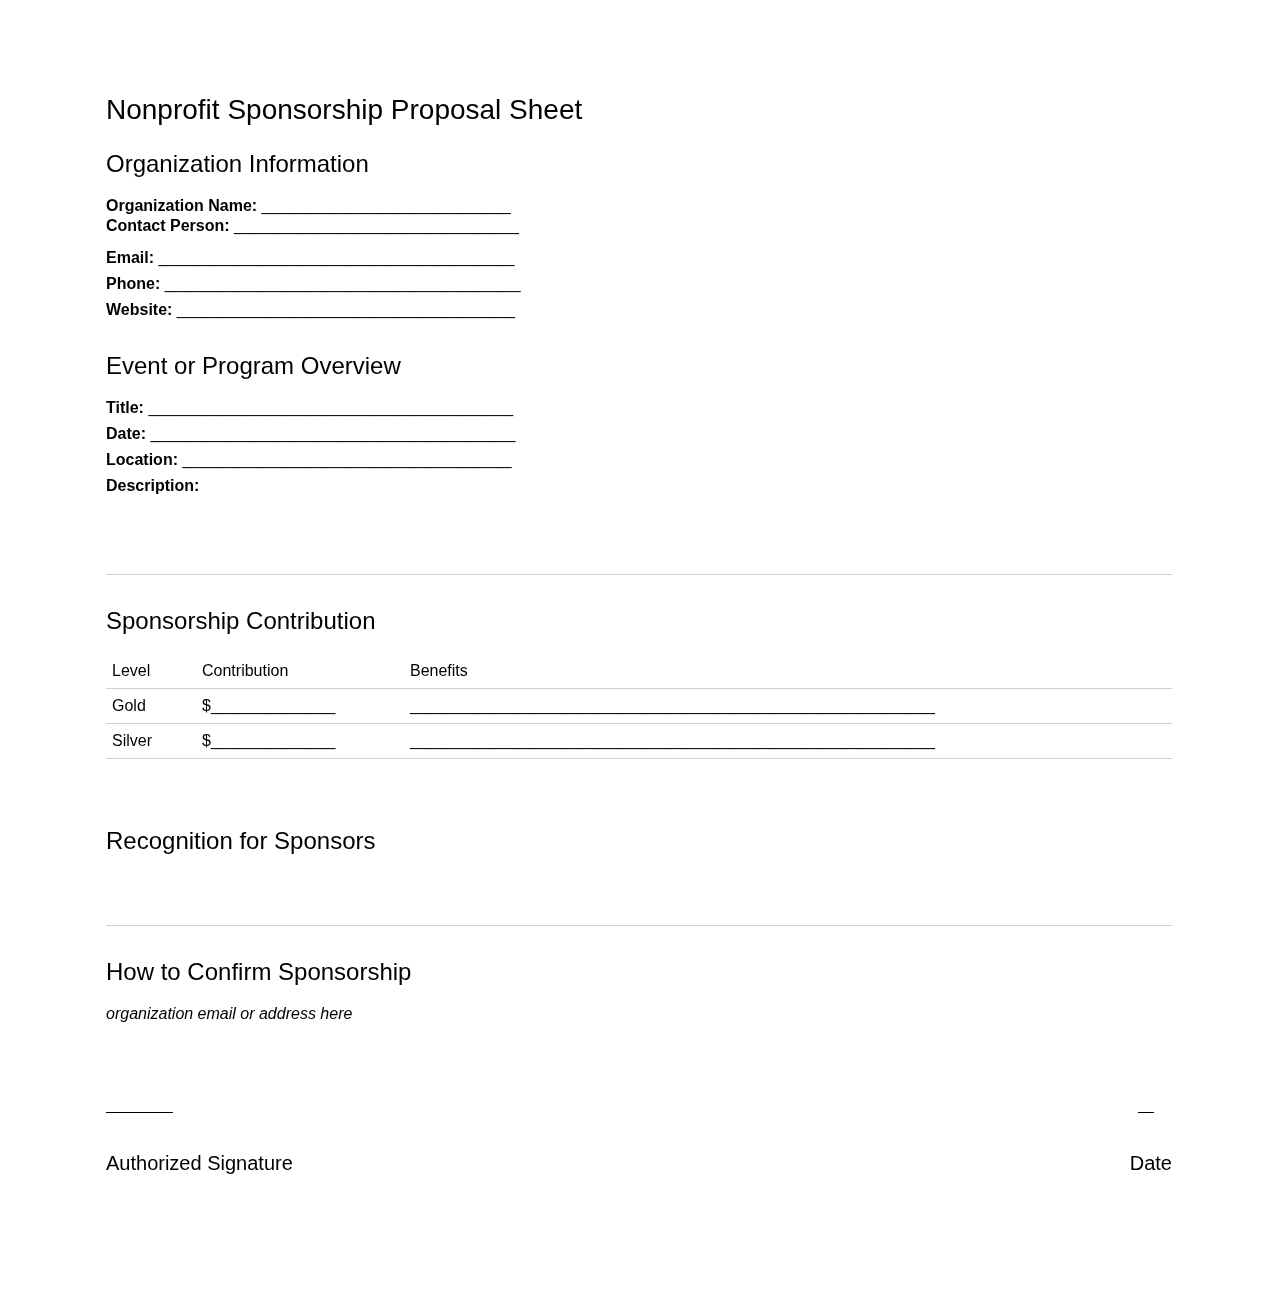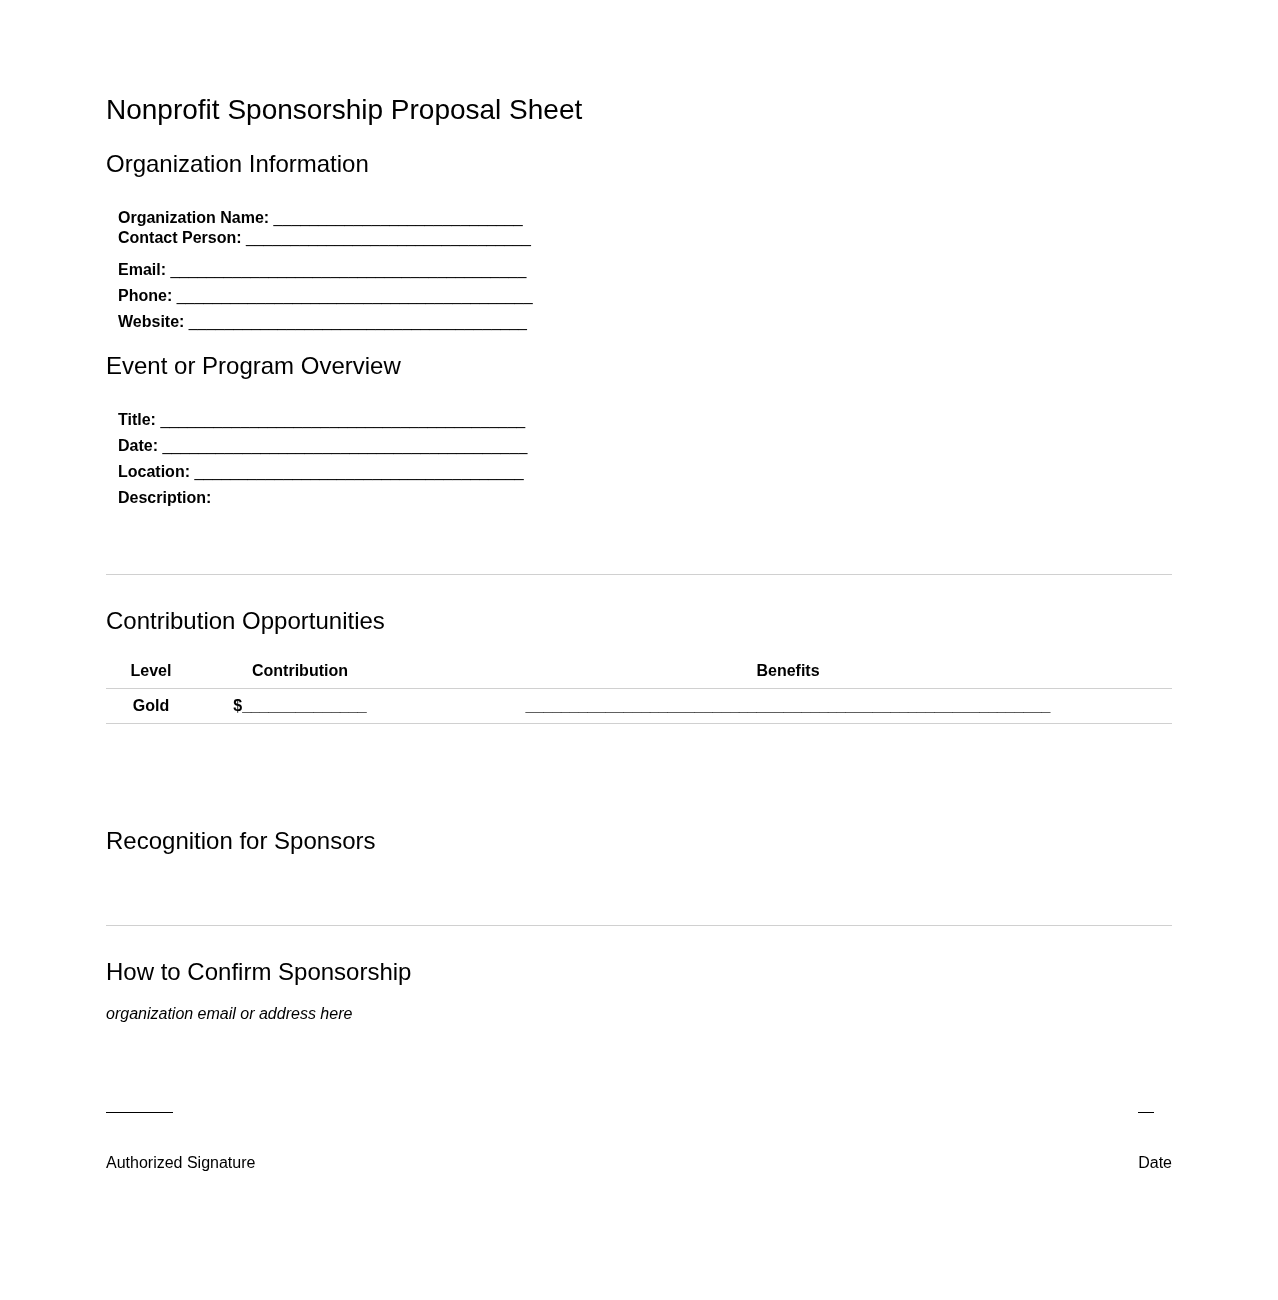--- a/index.html
+++ b/index.html
@@ -13,42 +13,42 @@
     .page { position: absolute; left: 106px; top: 0; width: 1066px; }
     h1 {
       position: absolute; left: 0; top: 90px; margin: 0;
       font-size: 28px; font-weight: normal; line-height: 40px; white-space: nowrap;
     }
     h2 {
       position: absolute; left: 0; margin: 0;
       font-size: 24px; font-weight: normal; line-height: 30px; white-space: nowrap;
     }
     .field {
-      position: absolute; left: 0; margin: 12px;
+      position: absolute; left: 0; margin: 0;
       font-size: 16px; line-height: 20px; font-weight: bold; white-space: nowrap;
     }
     .field .blank { font-weight: normal; }
     .rule { position: absolute; left: 0; width: 1066px; height: 0; border-top: 1px solid #d0d0d0; }
     table.spons {
       position: absolute; left: 0; top: 653px; width: 1066px;
       border-collapse: collapse; font-size: 16px;
     }
     table.spons th, table.spons td {
-      text-align: center; font-weight: bold; padding: 0 6px;
+      text-align: left; font-weight: normal; padding: 0 6px;
       height: 34px; white-space: nowrap;
     }
     table.spons th { height: 35px; }
     table.spons tbody tr td { border-top: 1px solid #d0d0d0; }
     table.spons tbody tr:last-child td { border-bottom: 1px solid #d0d0d0; }
     .col-level { width: 78px; }
     .col-contrib { width: 196px; }
     .para { position: absolute; left: 0; top: 1005px; font-size: 16px; line-height: 18px; }
     .para em { display: block; font-style: italic; }
     .sigline { position: absolute; top: 1112px; border-top: 1px solid #000; height: 0; }
-    .siglabel { position: absolute; top: 1154px; font-size: 16px; line-height: 18px; white-space: nowrap; }
+    .siglabel { position: absolute; top: 1154px; font-size: 20px; line-height: 18px; white-space: nowrap; }
   </style>
 </head>
 <body>
 
 <div class="page">
 
   <h1>Nonprofit Sponsorship Proposal Sheet</h1>
 
   <h2 style="top:149px">Organization Information</h2>
 
@@ -86,33 +86,38 @@
   <div class="field" style="top:450px">
     <span>Location:</span>
     <span class="blank">_____________________________________</span>
   </div>
   <div class="field" style="top:476px">
     <span>Description:</span>
   </div>
 
   <div class="rule" style="top:574px"></div>
 
-  <h2 style="top:606px">Contribution Opportunities</h2>
+  <h2 style="top:606px">Sponsorship Contribution</h2>
 
   <table class="spons">
     <thead>
       <tr>
         <th class="col-level">Level</th>
         <th class="col-contrib">Contribution</th>
         <th>Benefits</th>
       </tr>
     </thead>
     <tbody>
       <tr>
         <td>Gold</td>
+        <td>$______________</td>
+        <td>___________________________________________________________</td>
+      </tr>
+      <tr>
+        <td>Silver</td>
         <td>$______________</td>
         <td>___________________________________________________________</td>
       </tr>
     </tbody>
   </table>
 
   <h2 style="top:826px">Recognition for Sponsors</h2>
 
   <div class="rule" style="top:925px"></div>
 

